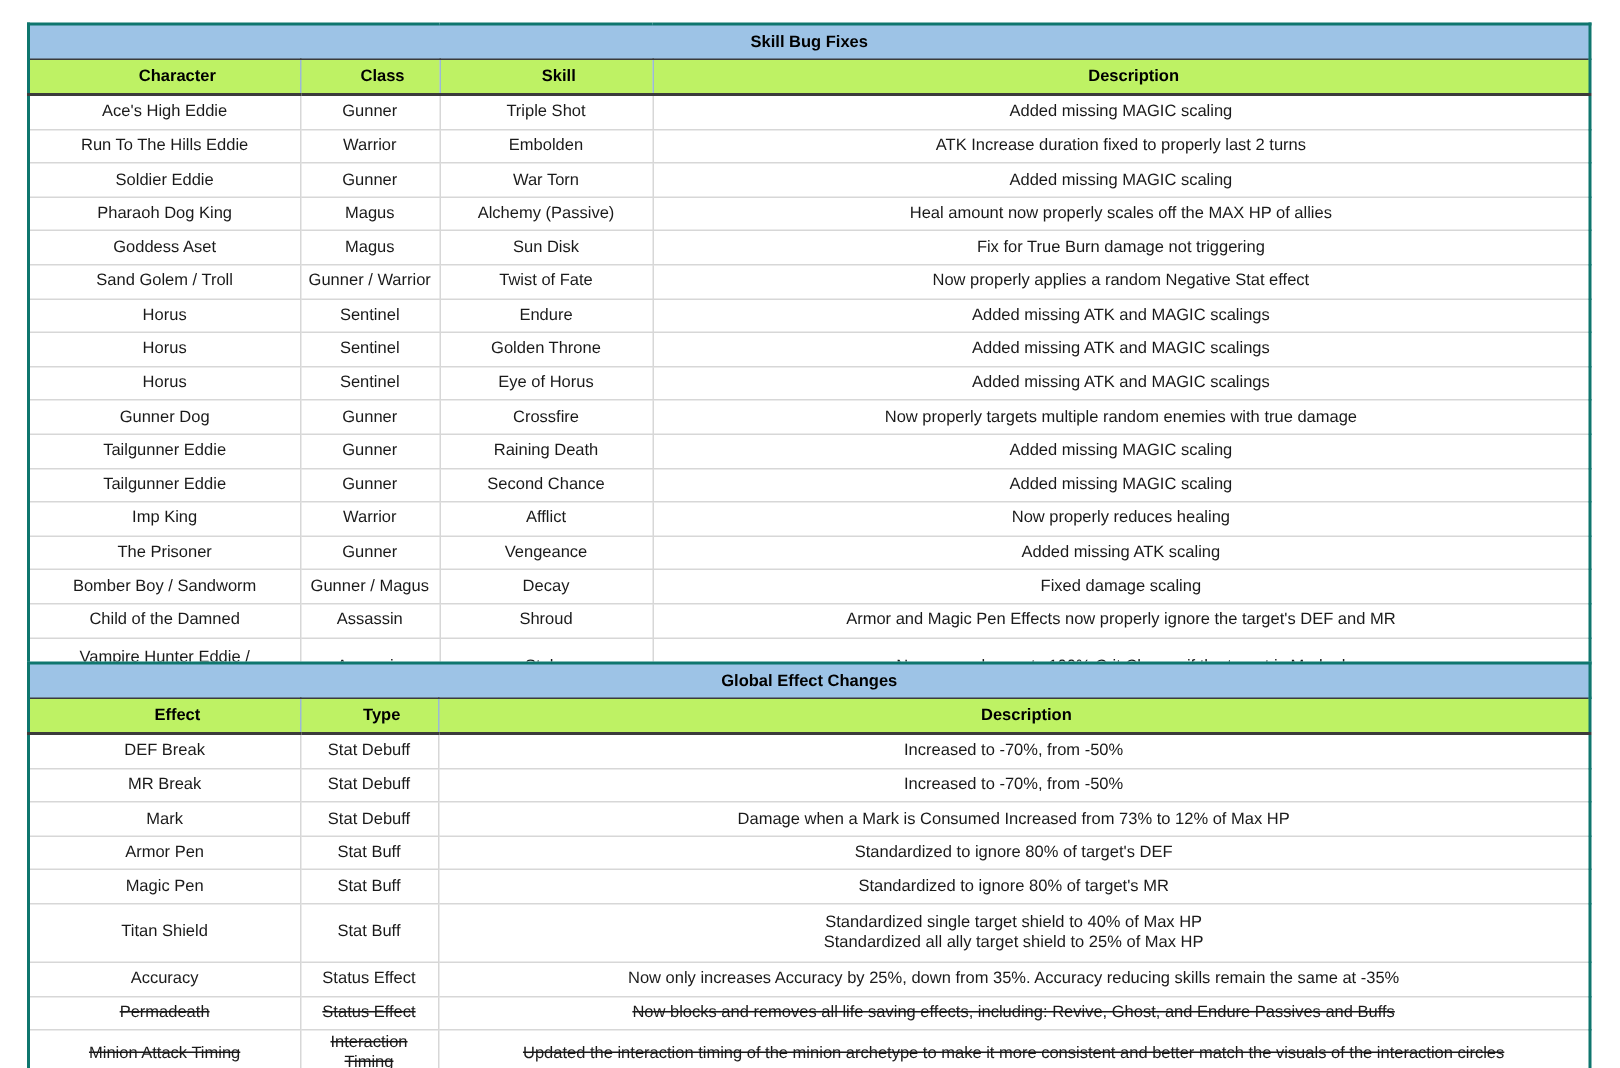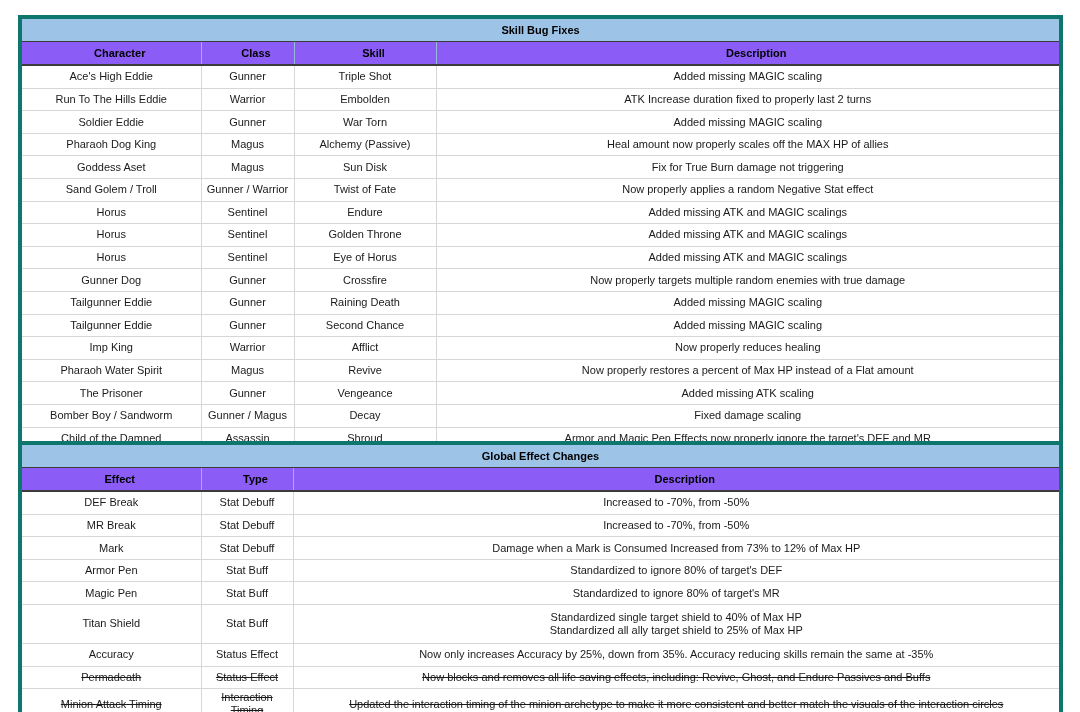--- a/index.html
+++ b/index.html
@@ -23,21 +23,21 @@
     top: 0;
     width: 1080px;
     height: 712px;
   }
 
   table.grid {
     position: absolute;
     border-collapse: collapse;
     table-layout: fixed;
     background: #ffffff;
-    border: 4px solid #0f766e;
+    border: 2px solid #0f766e;
   }
 
   table.grid td {
     border: 1px solid #d7d7d7;
     padding: 2px 3px;
     text-align: center;
     vertical-align: middle;
     line-height: 1.18;
     font-size: 11px;
     color: #1a1a1a;
@@ -50,21 +50,21 @@
     font-weight: bold;
     font-size: 11px;
     color: #000000;
     border: 1px solid #7aa9d0;
     border-bottom: 1px solid #3b3b3b;
     height: 18px;
   }
 
   
   tr.head-row td {
-    background: #8b5cf6;
+    background: #bef264;
     font-weight: bold;
     color: #000000;
     border: 1px solid #9bb8d6;
     border-bottom: 2px solid #3b3b3b;
     height: 18px;
     padding-left: 20px;
   }
 
   tr.data-row td { height: 17.6px; }
   tr.tall-row td { height: 34px; }
@@ -173,26 +173,20 @@
           <td>Second Chance</td>
           <td>Added missing MAGIC scaling</td>
         </tr>
         <tr class="data-row">
           <td>Imp King</td>
           <td>Warrior</td>
           <td>Afflict</td>
           <td>Now properly reduces healing</td>
         </tr>
         <tr class="data-row">
-          <td class="blue">Pharaoh Water Spirit</td>
-          <td class="blue">Magus</td>
-          <td class="blue">Revive</td>
-          <td class="blue">Now properly restores a percent of Max HP instead of a Flat amount</td>
-        </tr>
-        <tr class="data-row">
           <td class="blue">The Prisoner</td>
           <td class="blue">Gunner</td>
           <td class="blue">Vengeance</td>
           <td class="blue">Added missing ATK scaling</td>
         </tr>
         <tr class="data-row">
           <td class="blue">Bomber Boy / Sandworm</td>
           <td class="blue">Gunner / Magus</td>
           <td class="blue">Decay</td>
           <td class="blue">Fixed damage scaling</td>

